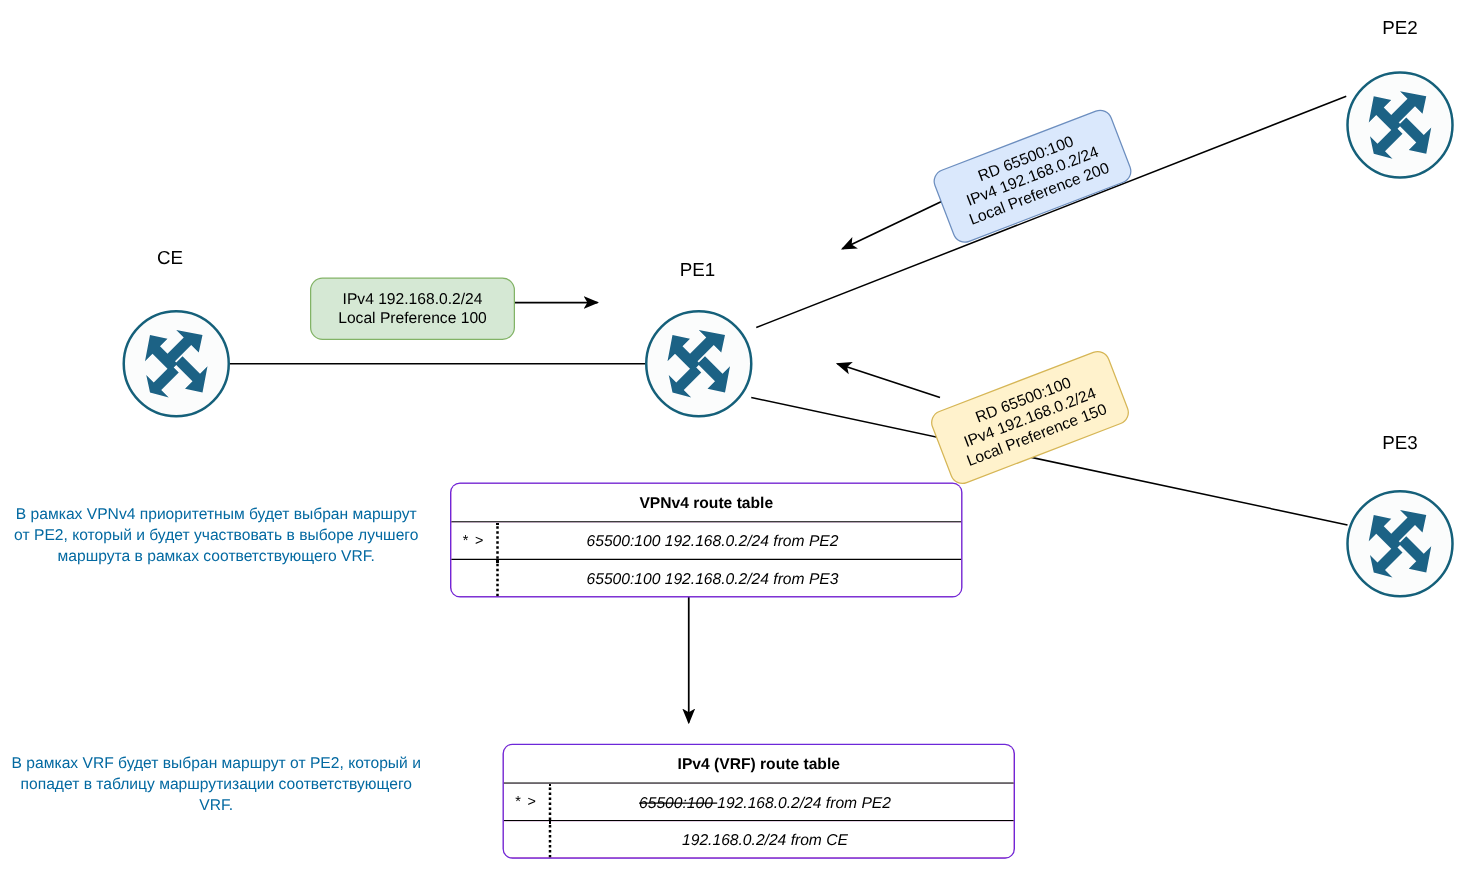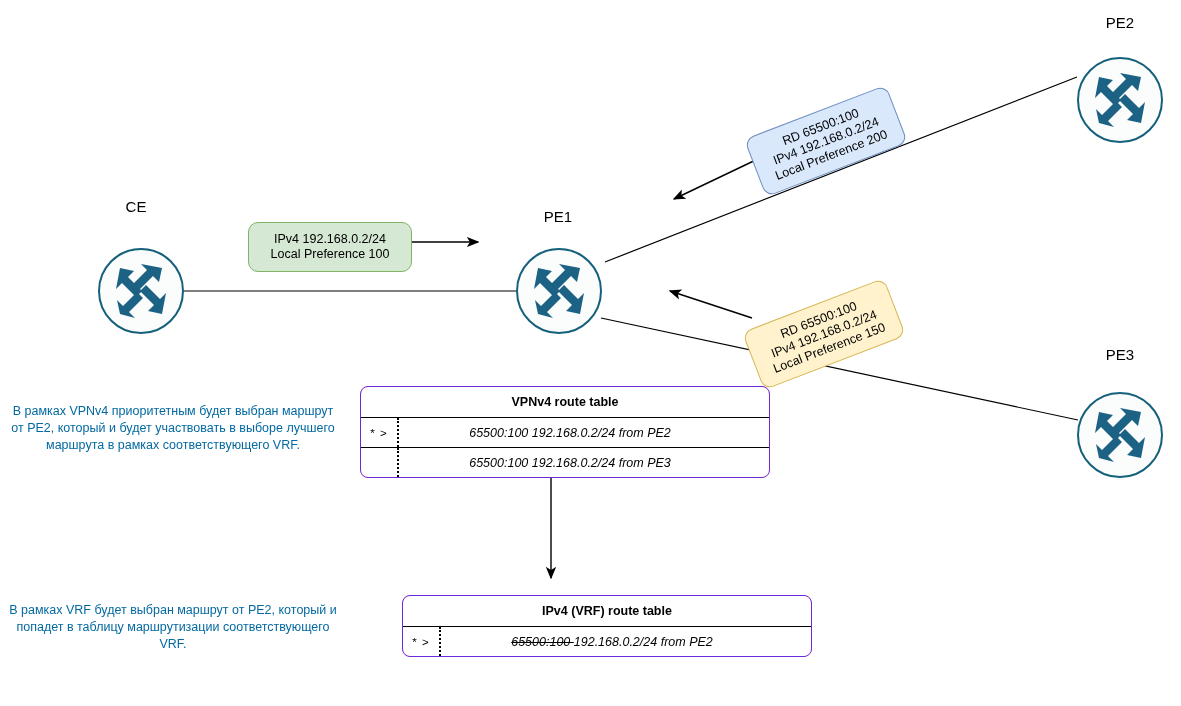--- a/index.html
+++ b/index.html
@@ -254,19 +254,24 @@
     </div>
   </div>
 
   <div class="route-table" style="left:360px; top:595px;margin-left:42px;">
     <div class="rt-header">IPv4 (VRF) route table</div>
     <div class="rt-row">
       <span class="rt-flag">* &gt;</span>
       <span class="rt-dots"></span>
       <span class="rt-text"><span class="strike">65500:100 </span><span>192.168.0.2/24 from PE2</span></span>
     </div>
+    <div class="rt-row">
+      <span class="rt-flag"></span>
+      <span class="rt-dots"></span>
+      <span class="rt-text">192.168.0.2/24 from CE</span>
+    </div>
   </div>
 
   <div class="note" style="left:8px; top:403px;">В рамках VPNv4 приоритетным будет выбран маршрут от PE2, который и будет участвовать в выборе лучшего маршрута в рамках соответствующего VRF.</div>
 
   <div class="note" style="left:8px; top:602px;">В рамках VRF  будет выбран маршрут от PE2, который и попадет в таблицу маршрутизации соответствующего VRF.</div>
 
 </div>
 
 </body></html>

